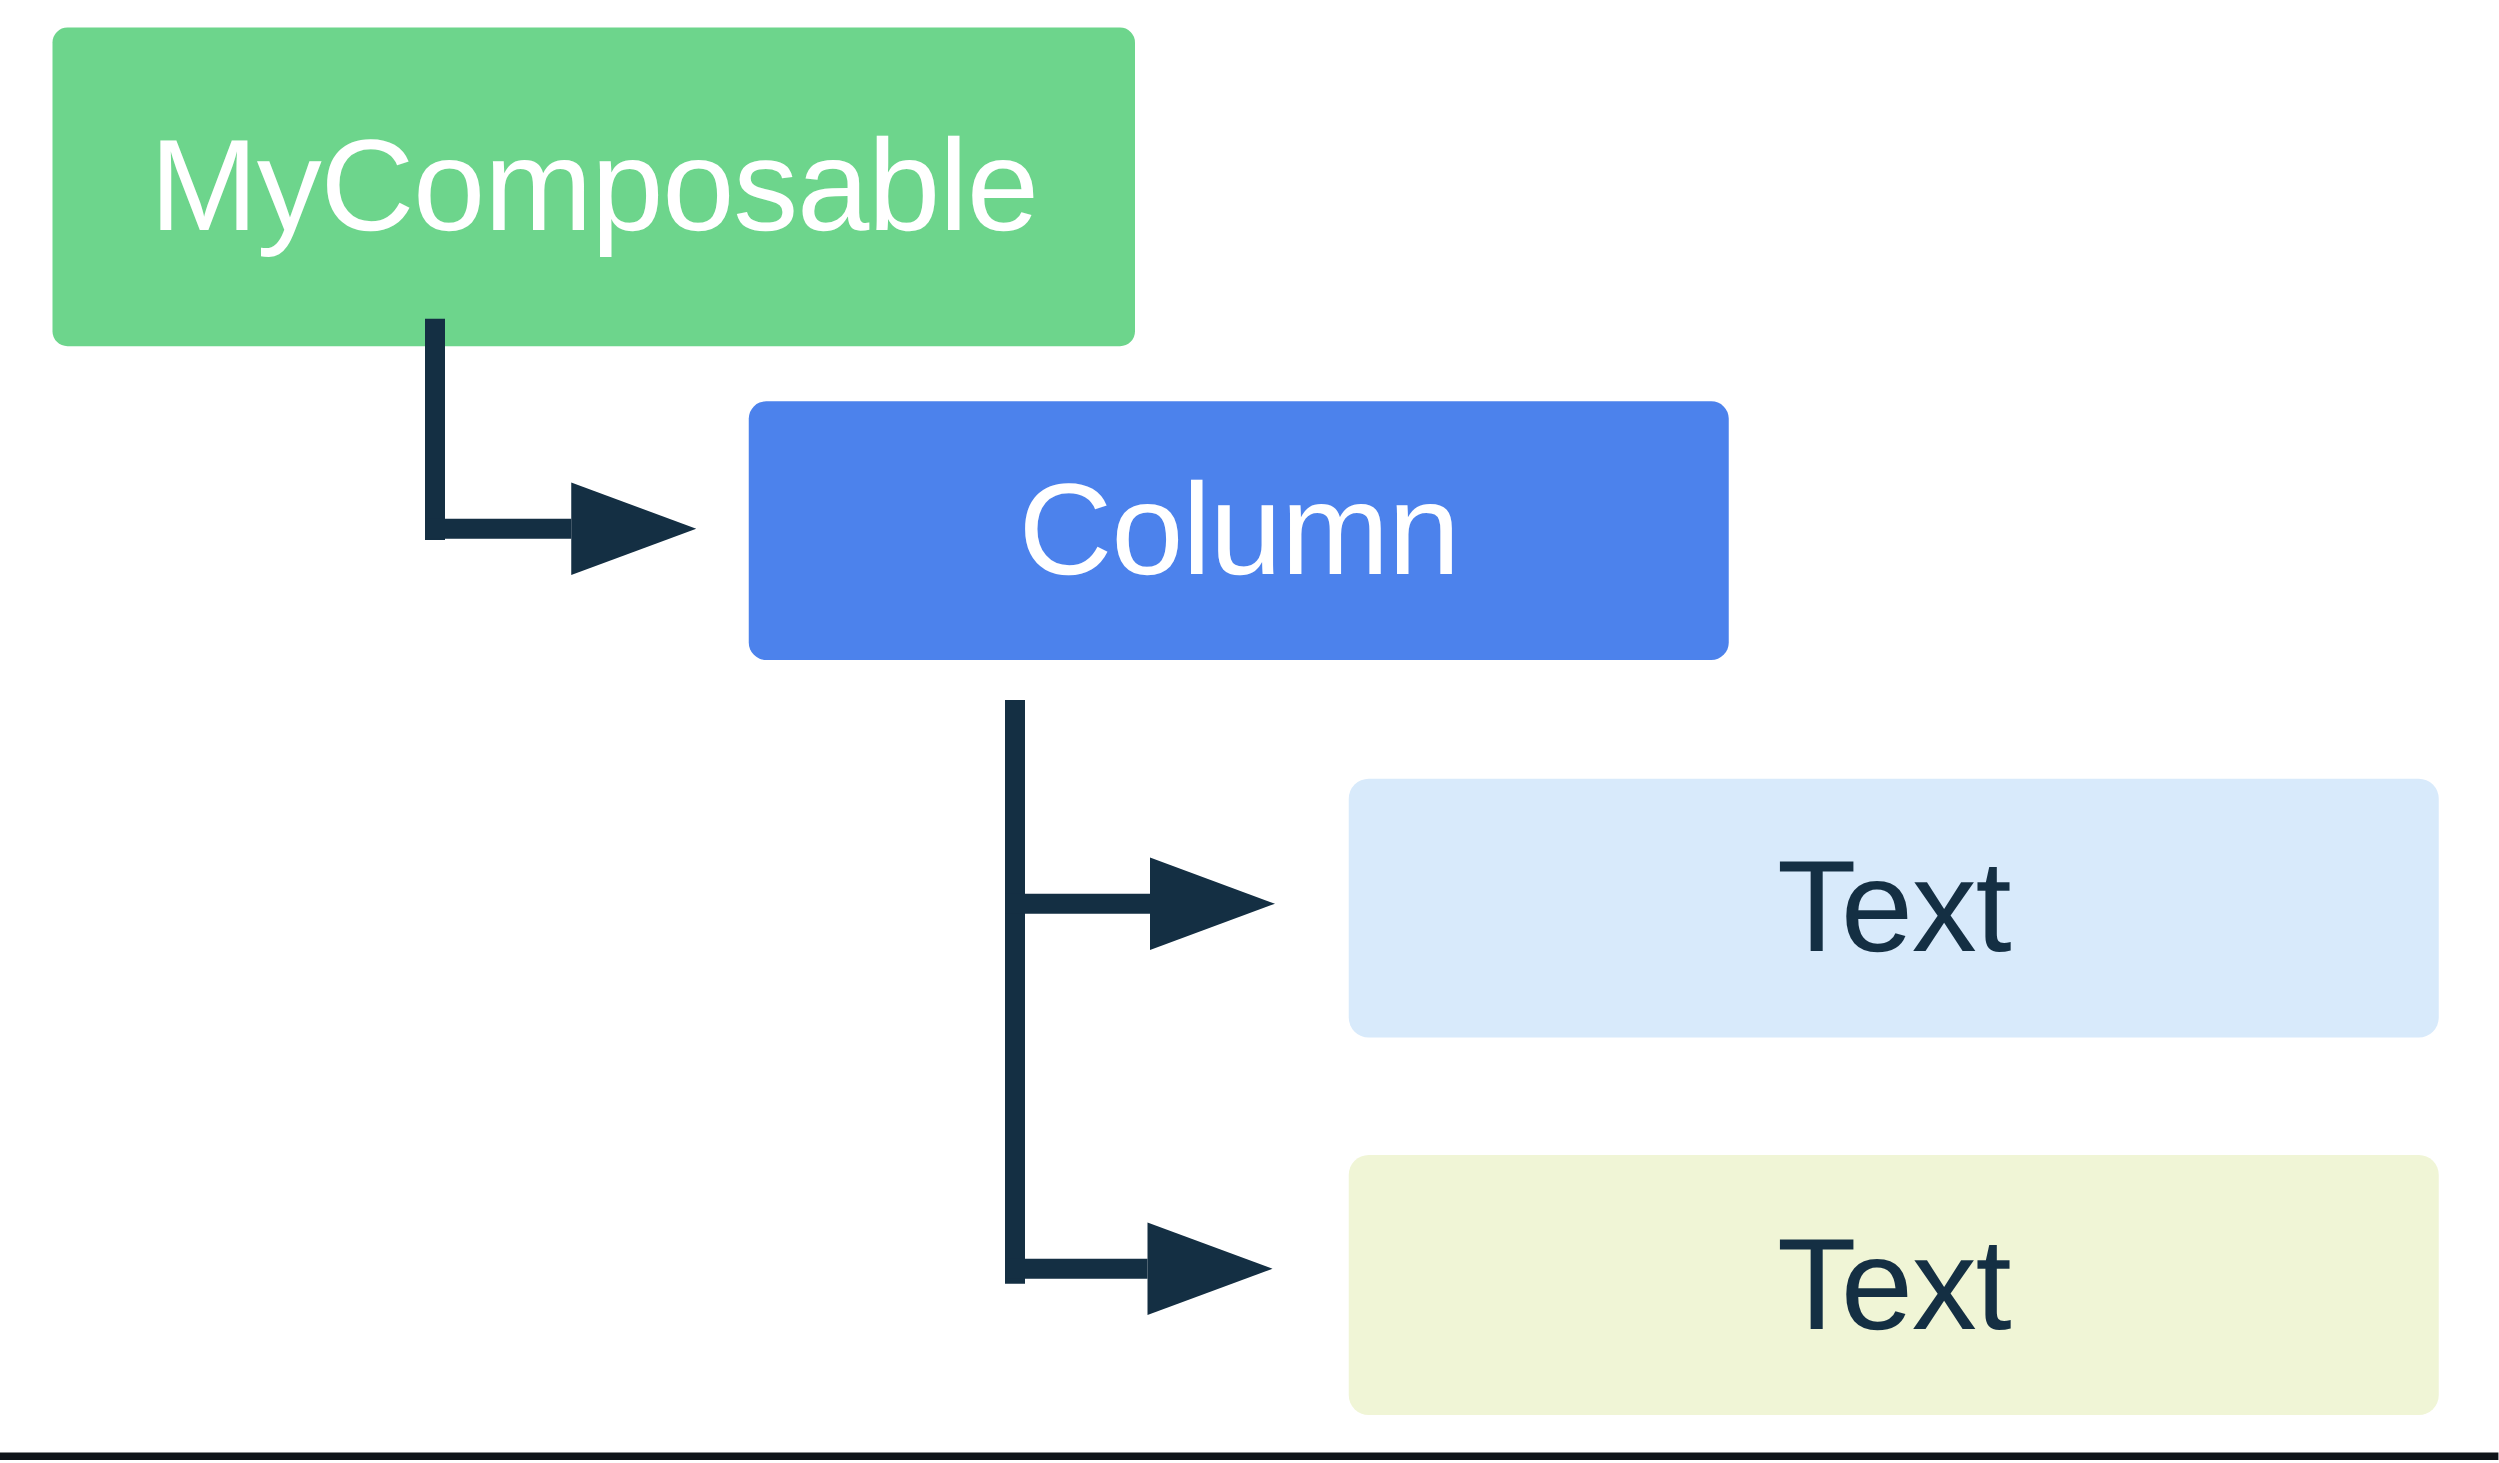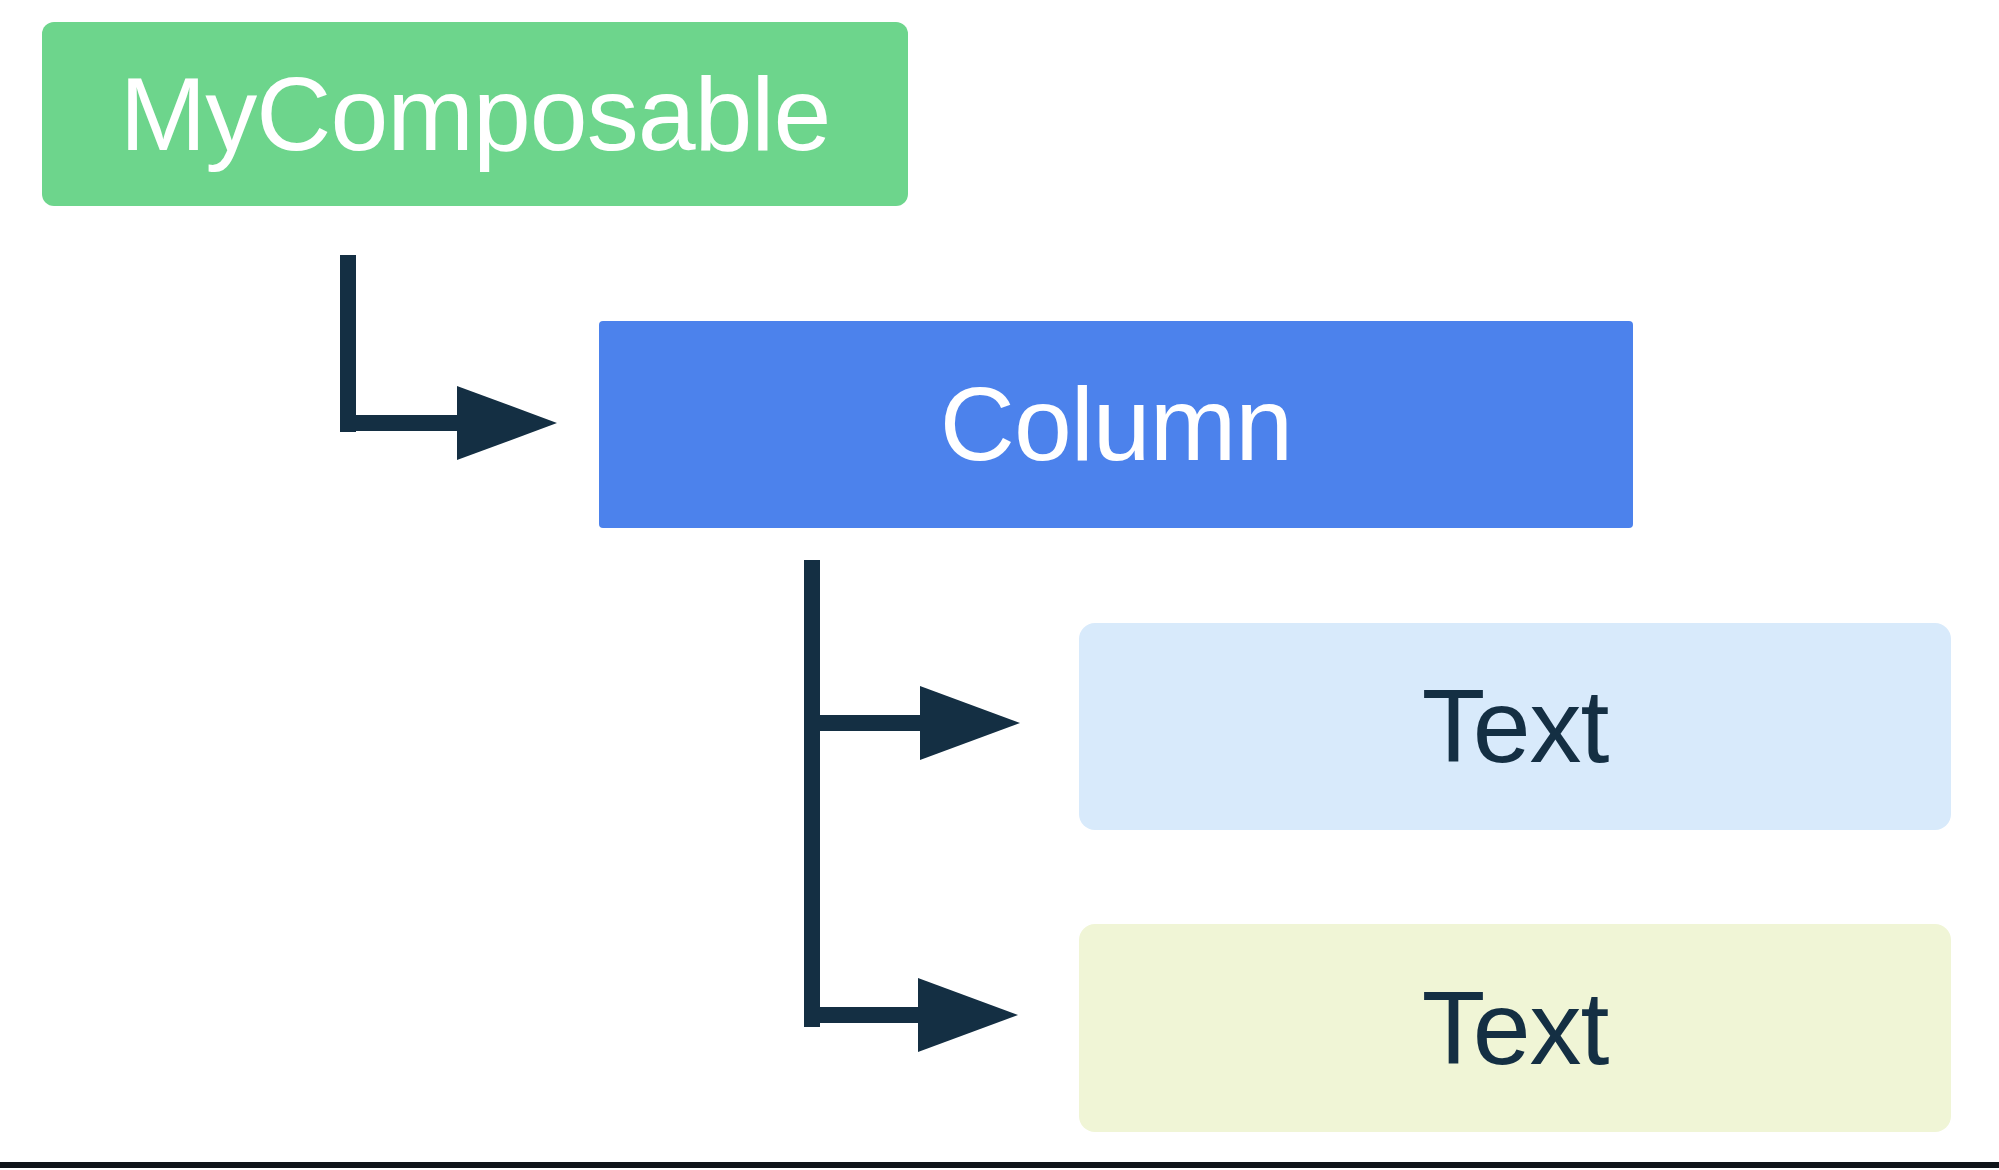--- a/index.html
+++ b/index.html
@@ -17,22 +17,22 @@
   }
   .node {
     position: absolute;
     display: flex;
     align-items: center;
     justify-content: center;
     font-size: 104px;
     letter-spacing: -1px;
     white-space: nowrap;
   }
-  .node-mycomposable { left: 42px;  top: 22px;  width: 866px; height: 184px; border-radius: 12px; }
-  .node-column       { left: 599px; top: 321px; width: 1034px; height: 207px; border-radius: 4px; }
+  .node-mycomposable { left: 42px;  top: 22px;  width: 866px; height: 255px; border-radius: 12px; }
+  .node-column       { left: 599px; top: 321px; width: 784px; height: 207px; border-radius: 14px; }
   .node-text-1       { left: 1079px; top: 623px; width: 872px; height: 207px; border-radius: 16px; }
   .node-text-2       { left: 1079px; top: 924px; width: 872px; height: 208px; border-radius: 16px; }
 
   .seg {
     position: absolute;
     background: var(--ink, #142f43);
   }
   
   .e1-vert  { left: 340px; top: 255px; width: 16px;  height: 177px; }
   .e1-horiz { left: 340px; top: 415px; width: 117px; height: 16px; }

